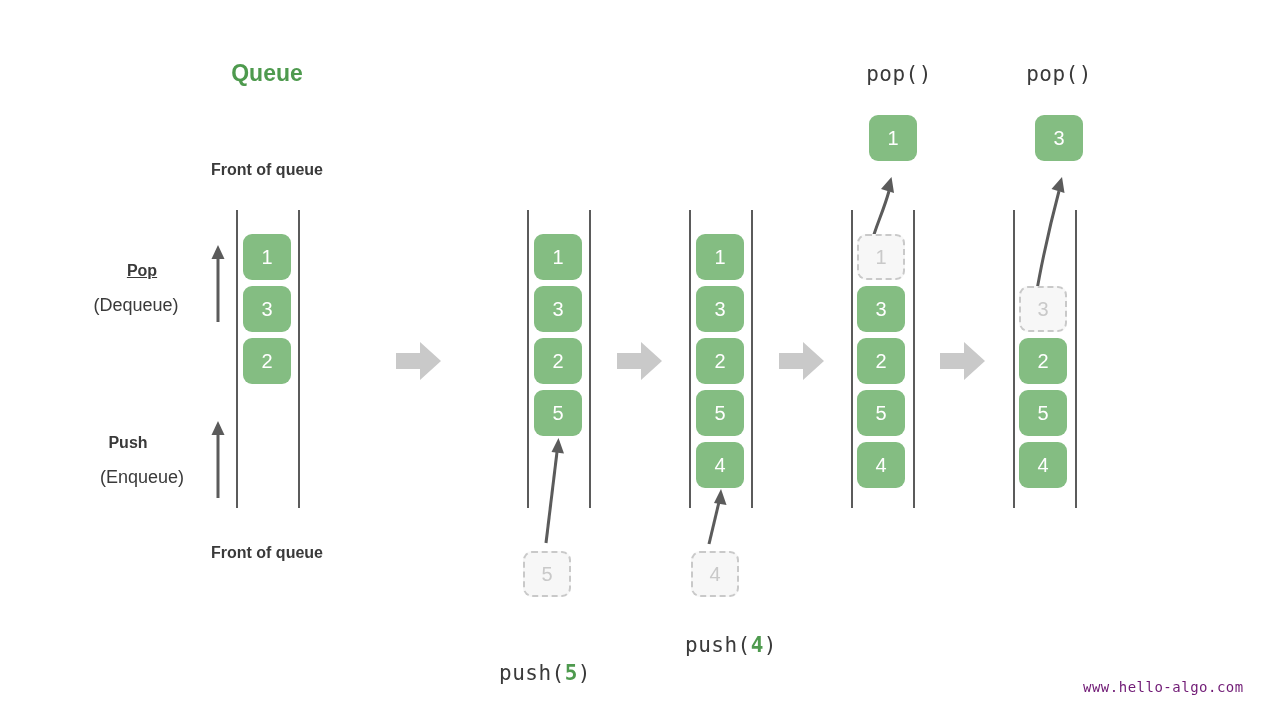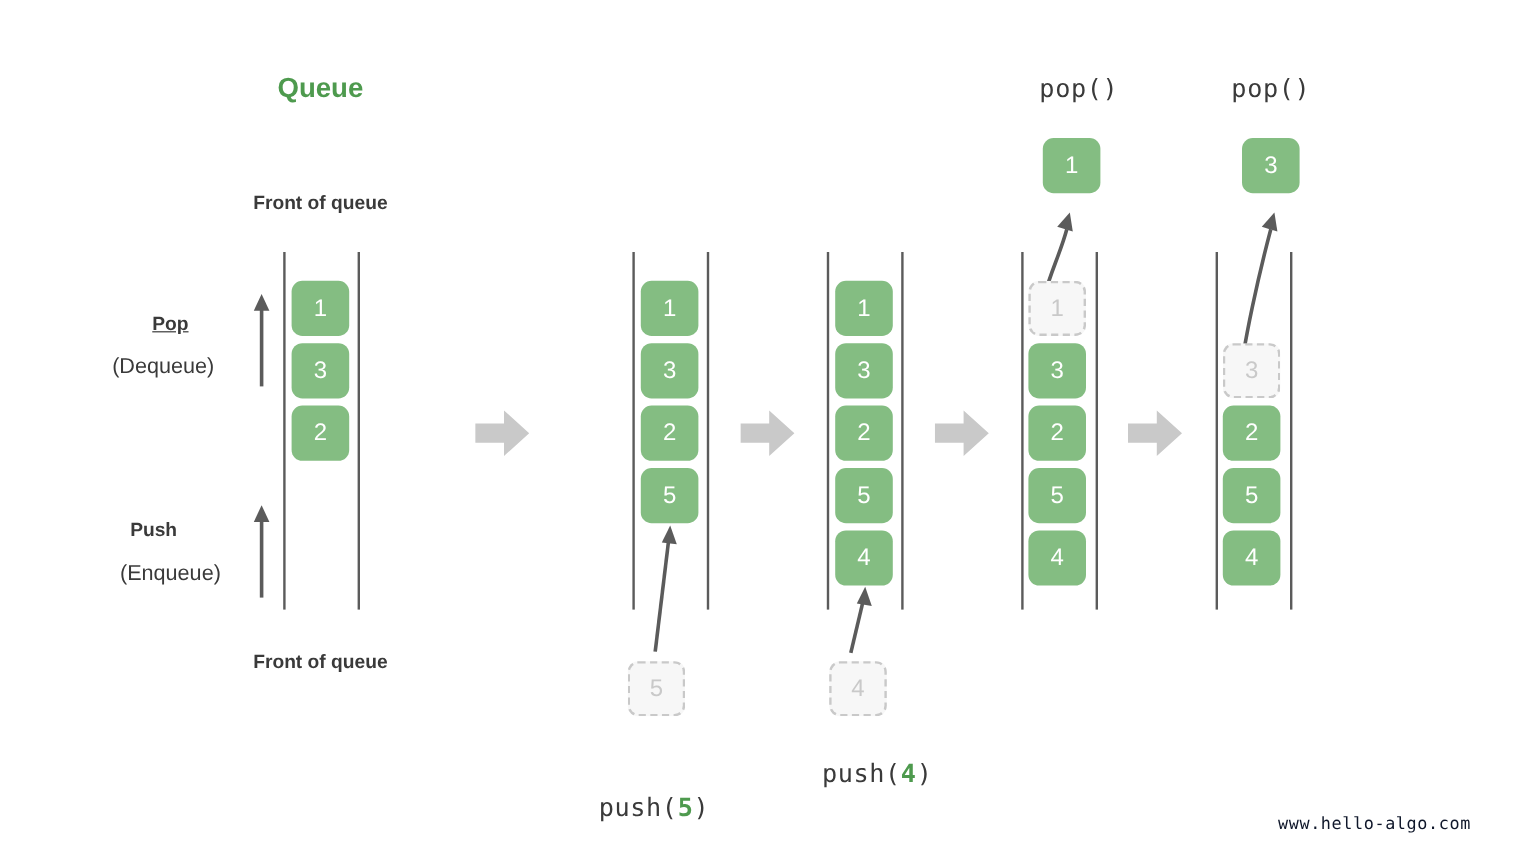--- a/index.html
+++ b/index.html
@@ -55,23 +55,24 @@
     letter-spacing: 0.5px;
   }
   .mono-label .arg {
     color: #4e9a4e;
     font-weight: bold;
   }
   .watermark {
     position: absolute;
     font-family: "DejaVu Sans Mono", "Liberation Mono", monospace;
     font-size: 14px;
-    color: #0f172a;
+    color: #701a75;
     white-space: nowrap;
     letter-spacing: 0.5px;
+    margin-left: 18px;
   }
 
   
   .rail {
     position: absolute;
     width: 2px;
     background: #5b5b5b;
   }
 
   

